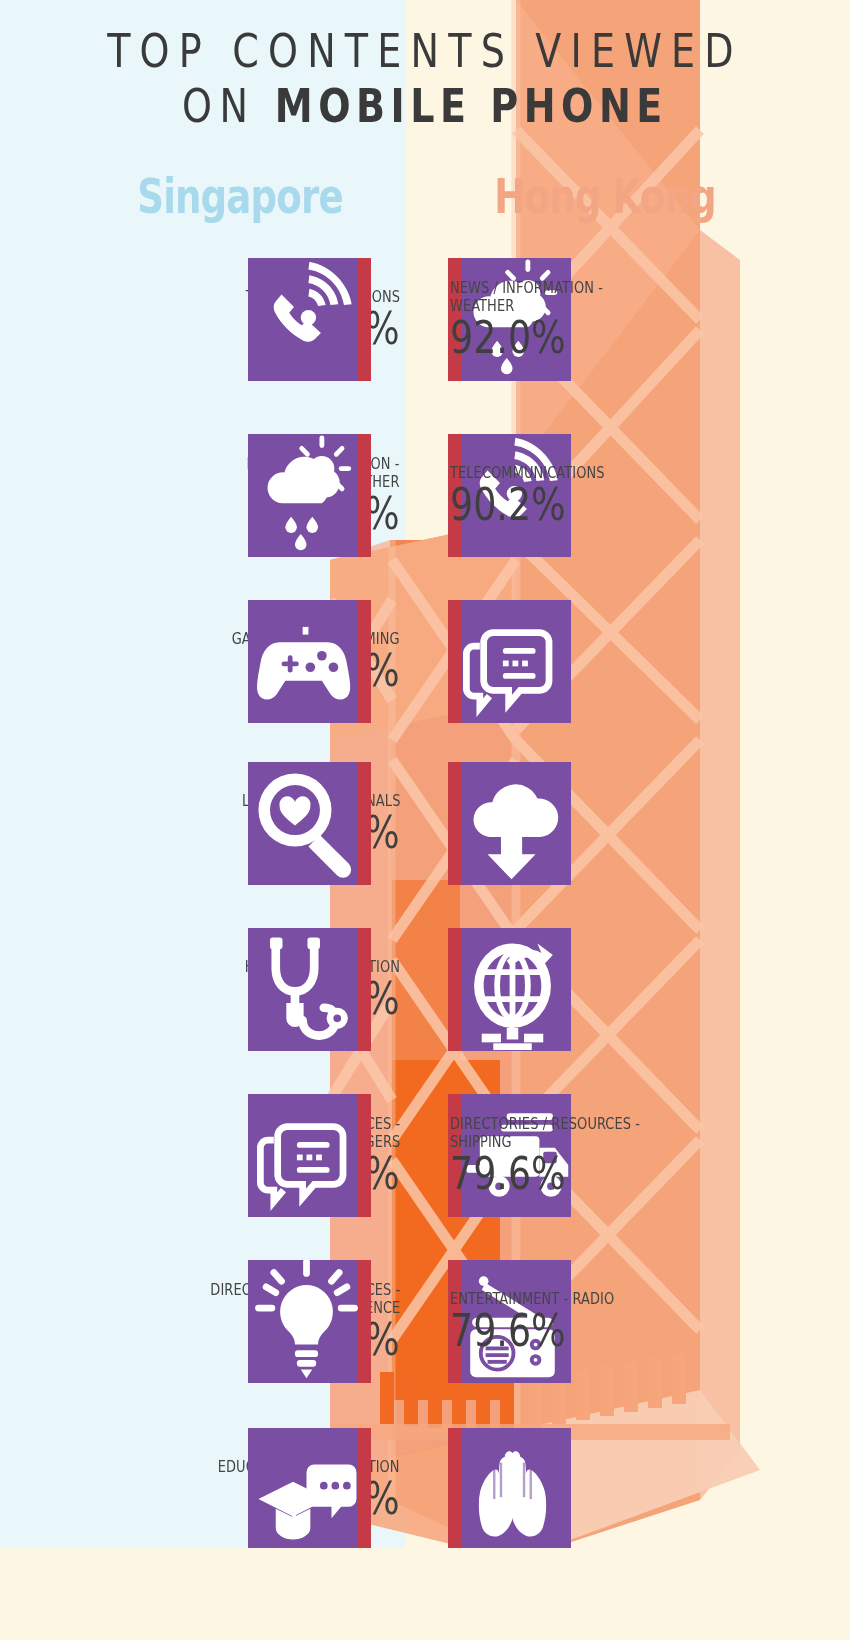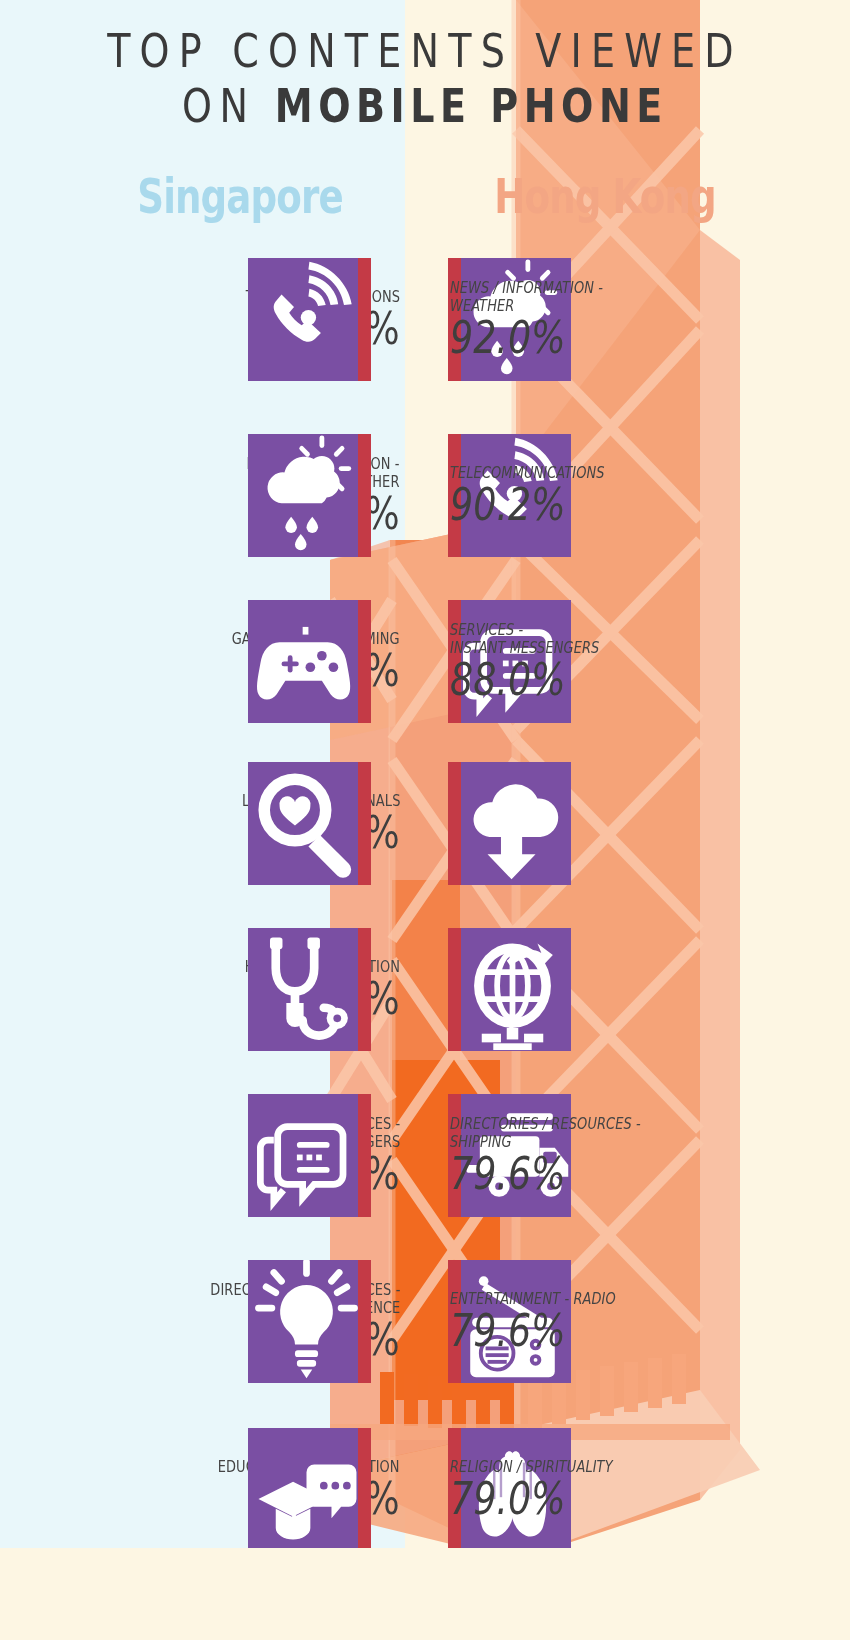--- a/index.html
+++ b/index.html
@@ -36,21 +36,21 @@
            letter-spacing:-1px;line-height:1;transform:scaleX(.86);z-index:6;}
   .country.sg{left:75px;width:330px;text-align:center;color:#a9d9ec;}
   .country.hk{left:440px;width:330px;text-align:center;color:#f3a684;}
 
   
   .rows{position:absolute;left:0;top:0;width:850px;height:1640px;z-index:5;}
   .row{position:absolute;left:0;width:850px;height:123px;}
 
   .side{position:absolute;top:0;height:123px;display:flex;align-items:center;}
   .side-left{left:0;width:405px;justify-content:flex-end;padding-right:5px;box-sizing:border-box;}
-  .side-right{left:445px;width:405px;justify-content:flex-start;padding-left:5px;box-sizing:border-box;font-style:italic;}
+  .side-right{left:445px;width:405px;justify-content:flex-start;padding-left:5px;box-sizing:border-box;}
 
   .txtblock{display:flex;flex-direction:column;}
   .txt-l{align-items:flex-end;text-align:right;}
   .txt-r{align-items:flex-start;text-align:left;}
 
   .lbl{font-size:15.5px;color:#444;line-height:1.16;letter-spacing:.1px;
        font-family:"DejaVu Sans Condensed","Liberation Sans",sans-serif;
        transform:scaleX(.93);white-space:pre-line;}
   .txt-l .lbl{transform-origin:right center;}
   .txt-r .lbl{transform-origin:left center;}
@@ -303,27 +303,20 @@
             </g>
             <g fill="#fff">
               <rect x="54" y="50" width="34" height="6" rx="3"></rect>
               <rect x="54" y="63" width="6" height="6"></rect>
               <rect x="64" y="63" width="6" height="6"></rect>
               <rect x="74" y="63" width="6" height="6"></rect>
               <rect x="54" y="76" width="34" height="6" rx="3"></rect>
             </g>
           </svg>
     </div>
-    <div class="side side-right">
-      <div class="txtblock txt-r">
-        <div class="lbl">SERVICES -
-INSTANT MESSENGERS</div>
-        <div class="pct">88.0%</div>
-      </div>
-    </div>
       </div>
       <div class="row" style="top: 762px;">
     <div class="side side-left">
       <div class="txtblock txt-l">
         <div class="lbl">LIFESTYLE - PERSONALS</div>
         <div class="pct">82.8%</div>
       </div>
     </div>
     <div class="card card-left">
       <div class="bar"></div>
@@ -540,21 +533,15 @@
               <path d="M88 52c5 2 9 9 10 18 1 7 1 14 0 19-2 7-7 9-10 5z" opacity=".75"></path>
             </g>
             <g stroke="#7a4fa3" stroke-width="2.5" fill="none" opacity=".55">
               <path d="M52 36v36"></path>
               <path d="M45 42v32"></path>
               <path d="M76 36v36"></path>
               <path d="M83 42v32"></path>
             </g>
           </svg>
     </div>
-    <div class="side side-right">
-      <div class="txtblock txt-r">
-        <div class="lbl">RELIGION / SPIRITUALITY</div>
-        <div class="pct">79.0%</div>
-      </div>
-    </div>
       </div>
     </div>
 </div>
 
 </body></html>

